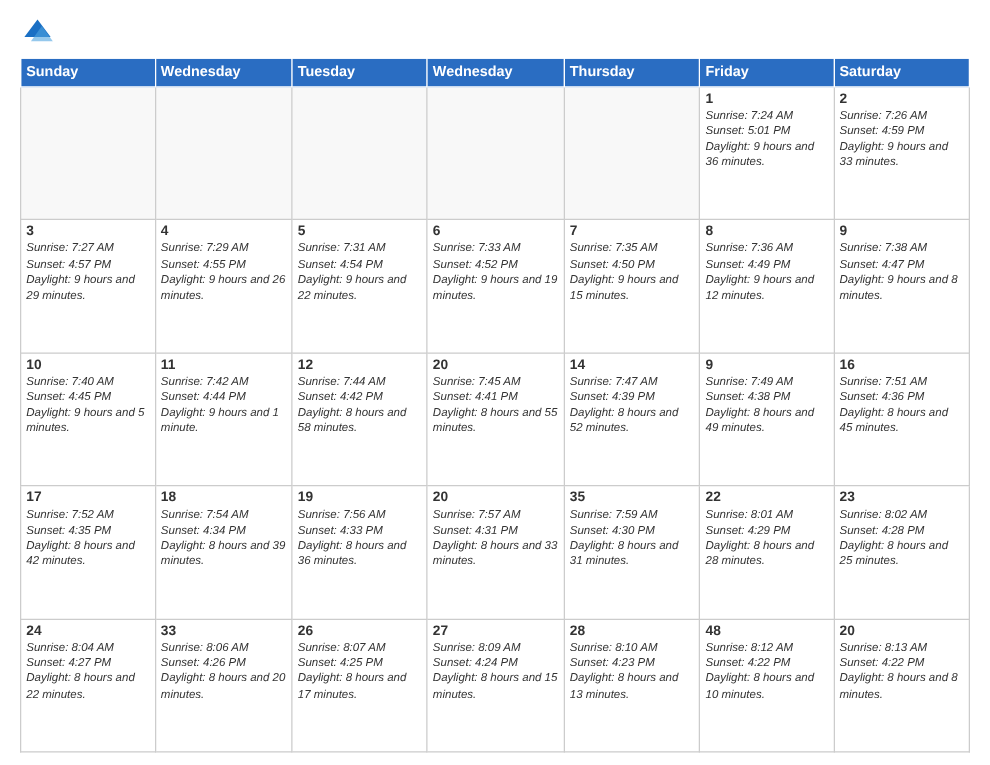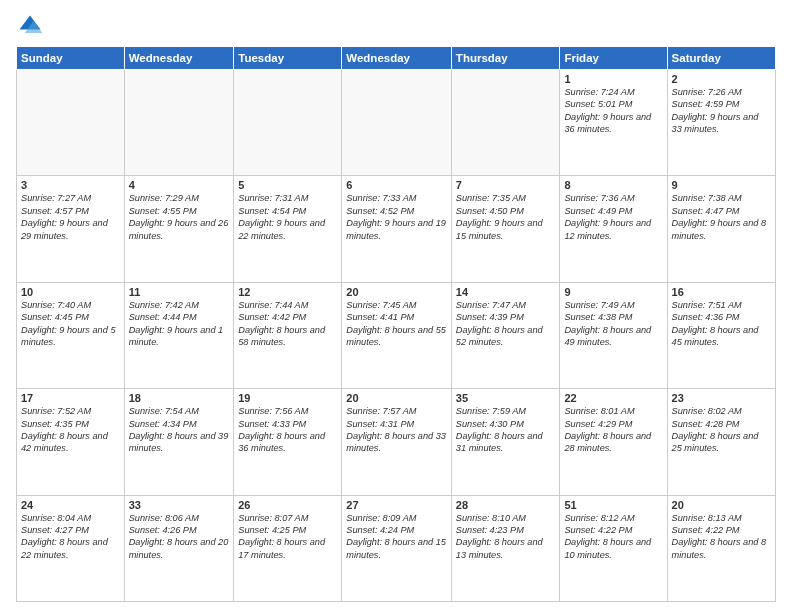--- a/index.html
+++ b/index.html
@@ -257,21 +257,21 @@
           </td>
           <td>
             <span class="day-num">27</span>
             <div class="day-info">Sunrise: 8:09 AM<br>Sunset: 4:24 PM<br>Daylight: 8 hours and 15 minutes.</div>
           </td>
           <td>
             <span class="day-num">28</span>
             <div class="day-info">Sunrise: 8:10 AM<br>Sunset: 4:23 PM<br>Daylight: 8 hours and 13 minutes.</div>
           </td>
           <td>
-            <span class="day-num">51</span>
+            <span class="day-num">48</span>
             <div class="day-info">Sunrise: 8:12 AM<br>Sunset: 4:22 PM<br>Daylight: 8 hours and 10 minutes.</div>
           </td>
           <td>
             <span class="day-num">20</span>
             <div class="day-info">Sunrise: 8:13 AM<br>Sunset: 4:22 PM<br>Daylight: 8 hours and 8 minutes.</div>
           </td>
         </tr>
       </tbody>
   </table>
 </div>

